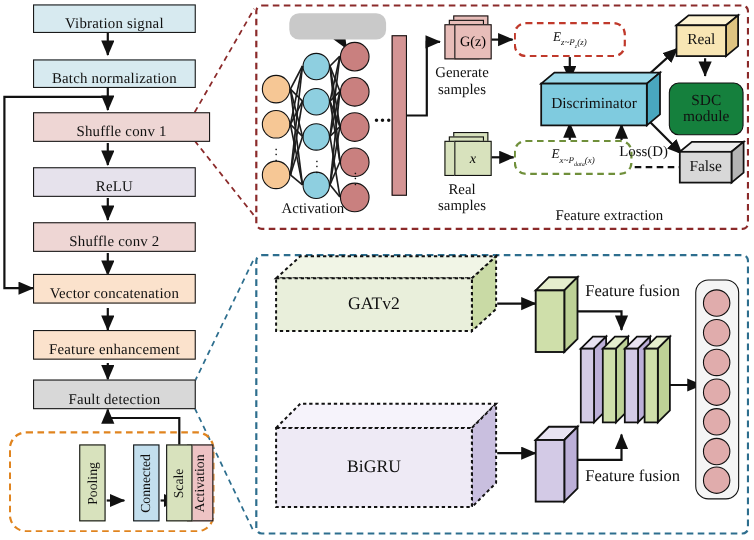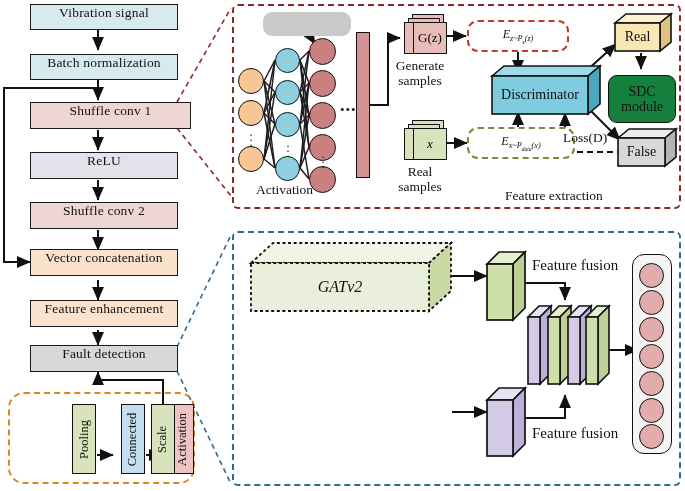--- a/index.html
+++ b/index.html
@@ -1,20 +1,20 @@
 <!DOCTYPE html>
 <html><head>
 <meta charset="utf-8">
 <style>
   html,body{margin:0;padding:0;background:#fff;}
   body{width:685px;height:491px;font-family:"Liberation Serif",serif;}
   #root{position:relative;width:685px;height:491px;overflow:hidden;background:#fff;}
   .abs{position:absolute;}
   
-  .fbox{position:absolute;border:1.6px solid #1a1a1a;display:flex;align-items:flex-start;
+  .fbox{position:absolute;border:1.6px solid #1a1a1a;display:flex;align-items:flex-end;
         justify-content:center;font-size:13.5px;color:#111;box-sizing:border-box;
         letter-spacing:.2px;white-space:nowrap;}
   
   .region{position:absolute;box-sizing:border-box;}
   
   .vbar{position:absolute;border:1.6px solid #111;box-sizing:border-box;
         display:flex;align-items:center;justify-content:center;}
   .vbar span{transform:rotate(-90deg);white-space:nowrap;font-size:12.5px;color:#111;}
   
   .node{position:absolute;border-radius:50%;border:1.7px solid #111;box-sizing:border-box;}
@@ -313,31 +313,41 @@
   <div class="plainlabel" style="left:563px;top:130px;">
     <span>Loss(D)</span>
   </div>
 
   <div class="plainlabel" style="left:505px;top:188px;">
     <span>Feature extraction</span>
   </div>
 
   <div class="region" style="left:232px;top:231px;width:449px;height:255px;border:2px dashed #2d6e8e;border-radius:6px;"></div>
 
-  <div class="abs" style="left:251px;top:243px;width:232px;height:70px;font-style:italic;">
+  <div class="abs" style="left:251px;top:233px;width:232px;height:70px;">
     <svg width="200" height="70" style="position:absolute;left:0;top:0;">
       <polygon points="0,20 22,0 200,0 178,20" fill="#f1f5e6" stroke="#111" stroke-width="1.8" stroke-dasharray="3,2.6"></polygon>
       <polygon points="178,20 200,0 200,48 178,68" fill="#c9daa5" stroke="#111" stroke-width="1.8" stroke-dasharray="3,2.6"></polygon>
       <rect x="0" y="20" width="178" height="48" fill="#e9efdb" stroke="#111" stroke-width="1.8" stroke-dasharray="3,2.6"></rect>
     </svg>
     <div class="d3label" style="left:0;top:20px;width:178px;height:48px;font-size:16px;">
       <span>GATv2</span>
     </div>
   </div>
 
+  <div class="abs" style="left:251px;top:367px;width:200px;height:96px;">
+    <svg width="200" height="96" style="position:absolute;left:0;top:0;">
+      <polygon points="0,22 22,0 200,0 178,22" fill="#f6f3fb" stroke="#111" stroke-width="1.8" stroke-dasharray="3,2.6"></polygon>
+      <polygon points="178,22 200,0 200,72 178,94" fill="#c9bfdf" stroke="#111" stroke-width="1.8" stroke-dasharray="3,2.6"></polygon>
+      <rect x="0" y="22" width="178" height="72" fill="#eeeaf5" stroke="#111" stroke-width="1.8" stroke-dasharray="3,2.6"></rect>
+    </svg>
+    <div class="d3label" style="left:0;top:22px;width:178px;height:72px;font-size:16px;">
+      <span>BiGRU</span>
+    </div>
+  </div>
 
   <div class="abs" style="left:487px;top:252px;width:38px;height:70px;">
     <svg width="38" height="70" style="position:absolute;left:0;top:0;">
       <polygon points="0,12 12,0 38,0 26,12" fill="#e5eecd" stroke="#111" stroke-width="1.7"></polygon>
       <polygon points="26,12 38,0 38,56 26,68" fill="#bdd196" stroke="#111" stroke-width="1.7"></polygon>
       <rect x="0" y="12" width="26" height="56" fill="#cfdfaa" stroke="#111" stroke-width="1.7"></rect>
     </svg>
   </div>
 
   <div class="abs" style="left:487px;top:388px;width:38px;height:70px;">

